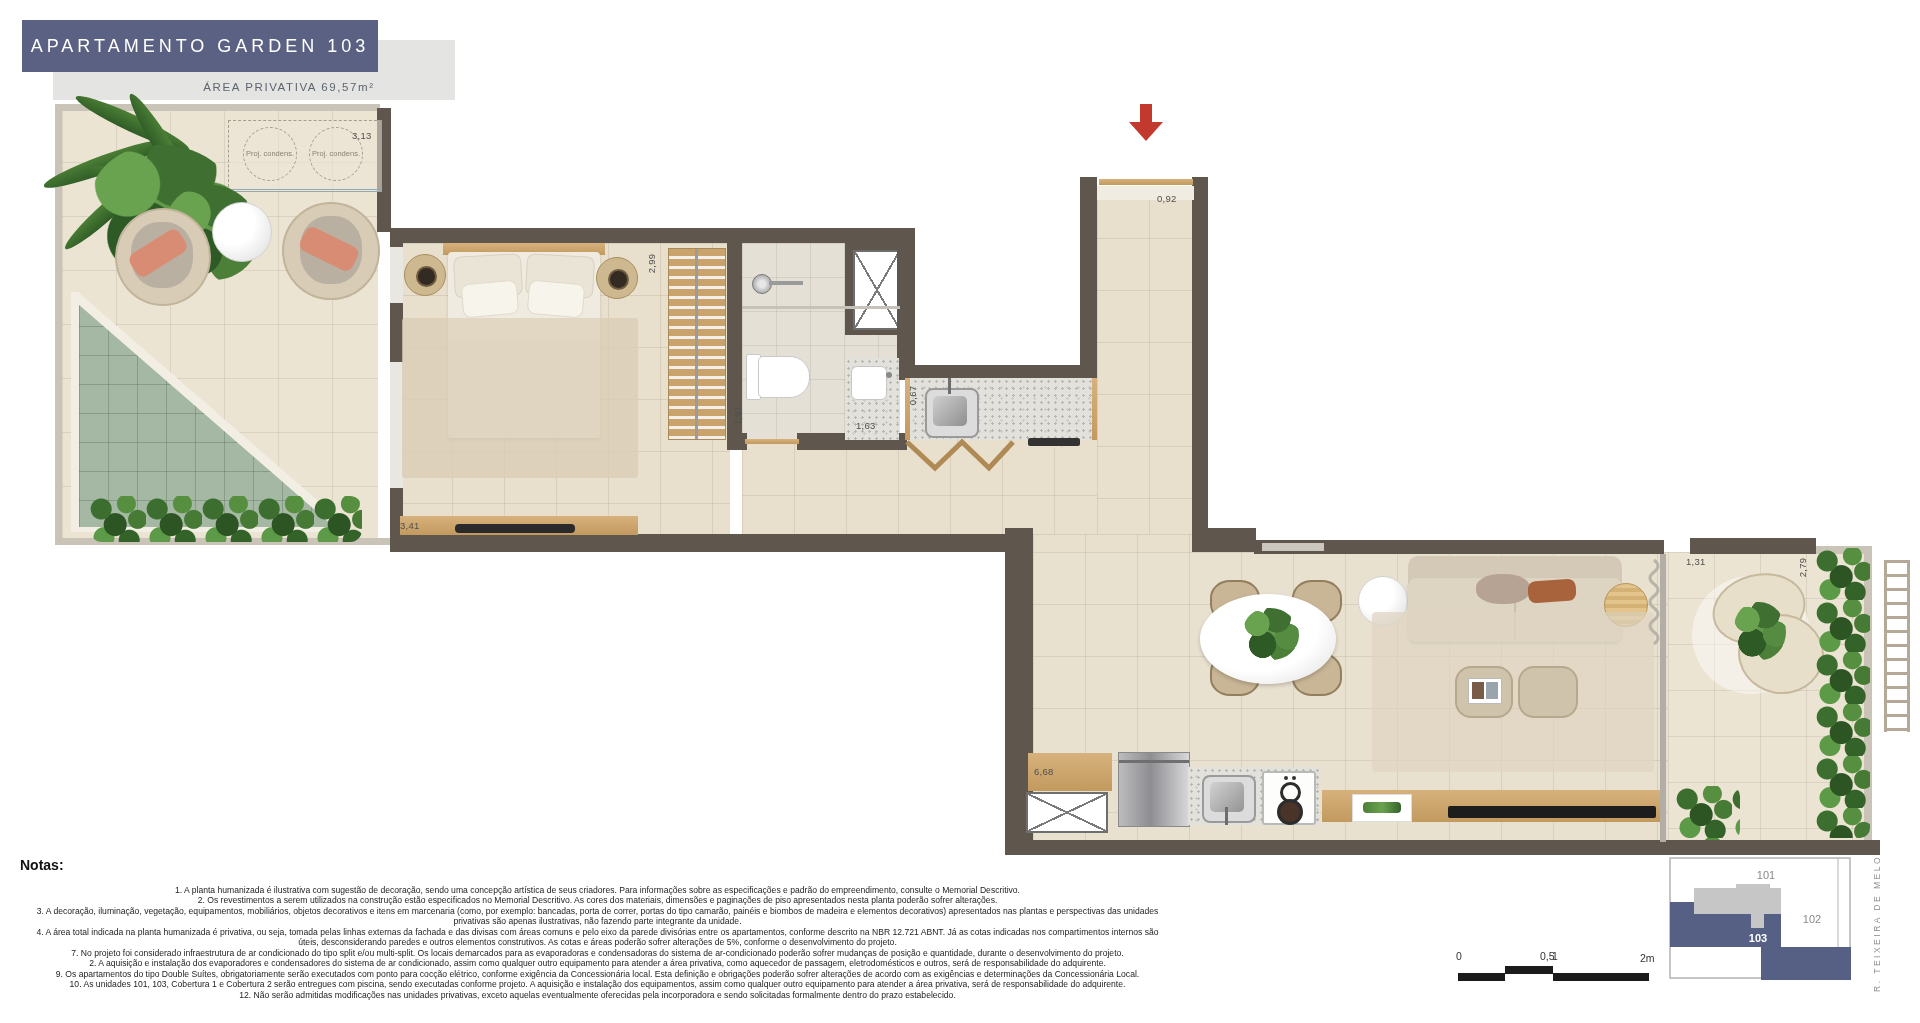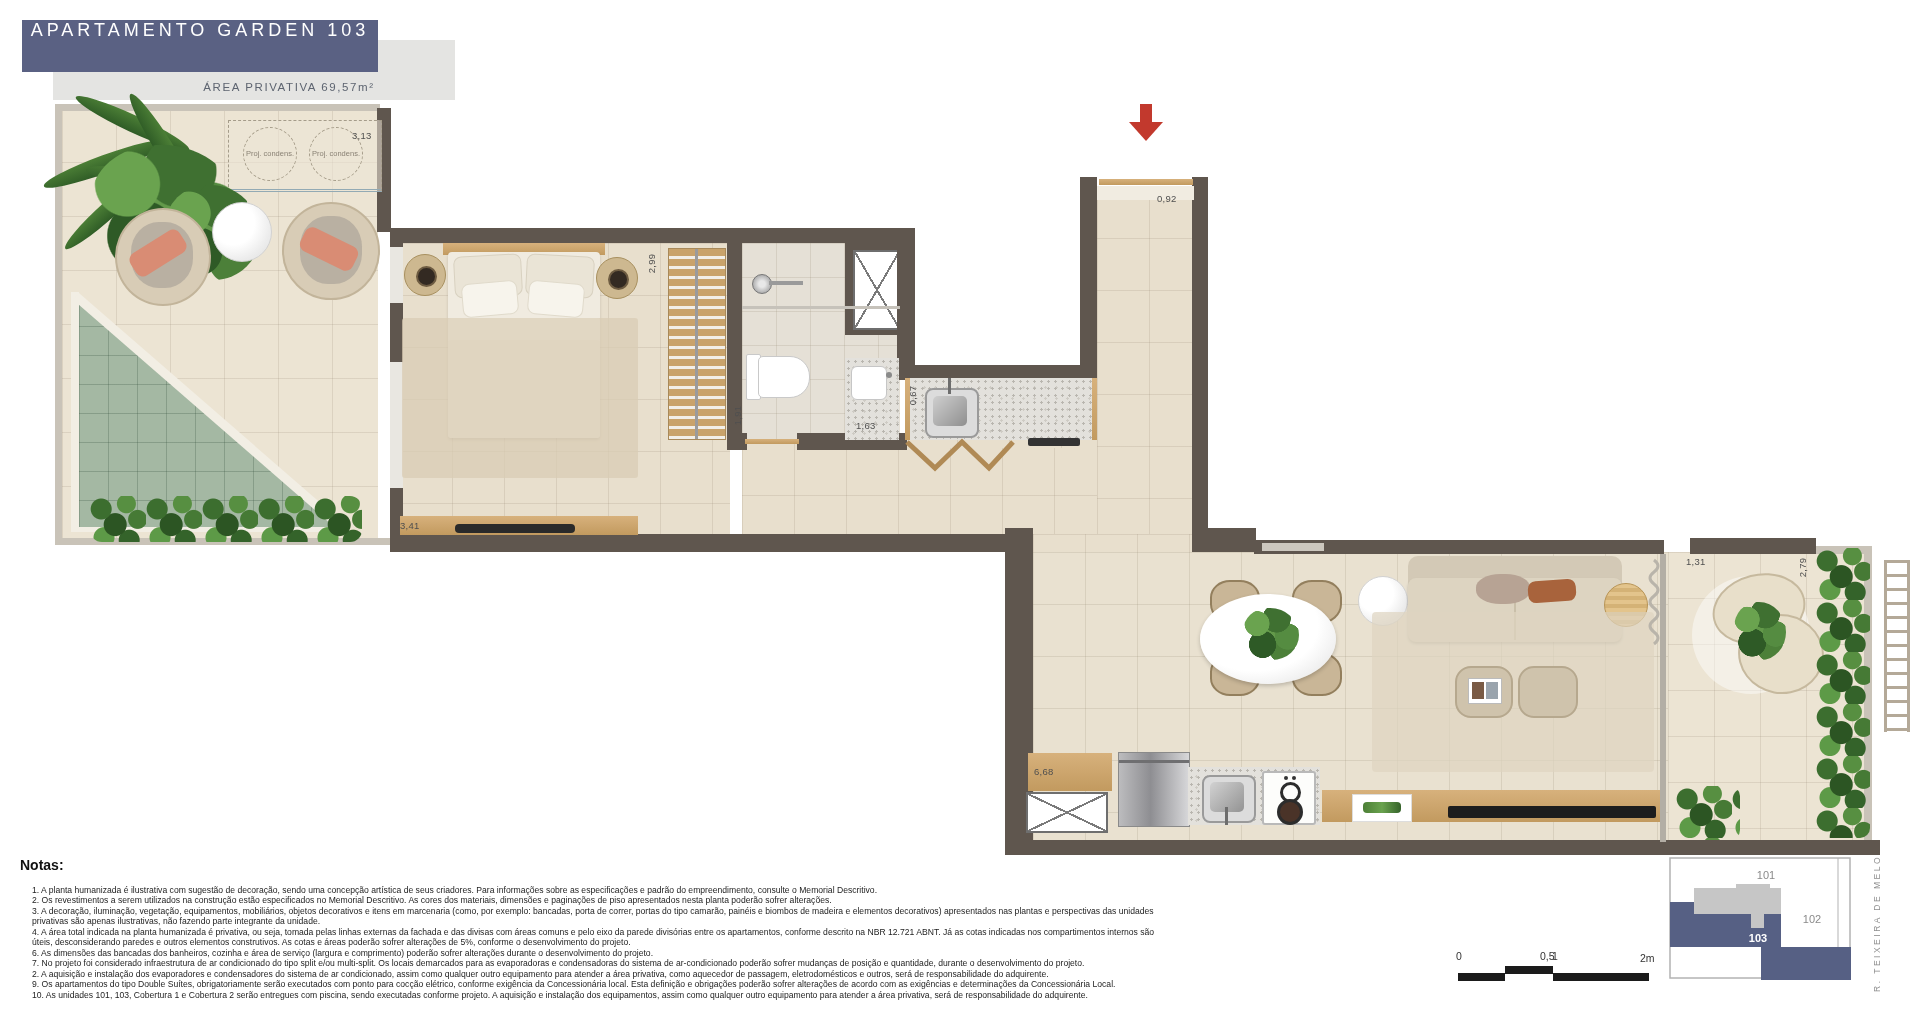--- a/index.html
+++ b/index.html
@@ -1,20 +1,20 @@
 <!DOCTYPE html>
 <html><head>
 <meta charset="utf-8">
 <style>
   html,body{margin:0;padding:0;background:#fff;}
   body{font-family:"Liberation Sans", sans-serif; color:#222;}
   #stage{position:relative;width:1920px;height:1023px;background:#fff;overflow:hidden;}
   .abs{position:absolute;}
   
-  .banner{background:#5a6183;display:flex;justify-content:center;}
+  .banner{background:#5a6183;display:flex;align-items:center;justify-content:center;}
   .banner-title{color:#fff;font-size:18px;letter-spacing:4px;font-weight:400;}
   .subband{background:#e4e4e2;display:flex;align-items:flex-end;justify-content:center;}
   .subband-text{color:#5d6470;font-size:11.5px;letter-spacing:1.6px;padding-bottom:7px;padding-left:70px;}
   
   .wall{background:#5f564e;}
   .wall-light{background:#c9c3b8;}
   .floor{background-color:#e9e1d0;background-image:
     linear-gradient(rgba(150,138,116,.20) 1px, transparent 1px),
     linear-gradient(90deg, rgba(150,138,116,.20) 1px, transparent 1px);
     background-size:52px 52px;}
@@ -48,21 +48,21 @@
     radial-gradient(circle at 35% 70%, #2e5a26 0 26%, transparent 27%),
     radial-gradient(circle at 70% 80%, #4c8039 0 22%, transparent 23%),
     radial-gradient(circle at 50% 45%, #63994a 0 30%, transparent 31%);}
   .frond{border-radius:50%;background:linear-gradient(#4c7f36,#2f5c26);}
   
   .marble{background:radial-gradient(circle at 35% 35%, #ffffff 0 40%, #ececec 70%, #dedede 100%);border:1px solid #d2d2d2;border-radius:50%;}
   .pillow{border-radius:8px;}
   .notes{width:1155px;}
   .notes h3{margin:0 0 1px 0;font-size:14px;color:#111;}
   .notes li{font-size:8.6px;line-height:1.22;color:#1d1d1d;list-style:none;}
-  .notes ul{margin:12px;padding:0;}
+  .notes ul{margin:12px;padding:0;text-align:center;}
   .street{writing-mode:vertical-rl;transform:rotate(180deg);font-size:8.5px;letter-spacing:2.5px;color:#8e8e8e;}
   .scale-label{font-size:10.5px;color:#333;}
   .scale-bar{background:#1b1b1b;}
 </style>
 </head>
 <body>
 
 <div id="stage">
 
   <div class="abs subband" style="left:53px;top:40px;width:402px;height:60px;">
@@ -269,25 +269,25 @@
   <div class="abs hedge" style="left:1676px;top:786px;width:64px;height:54px;border-radius:10px;"></div>
   <div class="abs" style="left:1884px;top:560px;width:20px;height:172px;border-left:3px solid #b4a998;border-right:3px solid #b4a998;background:repeating-linear-gradient(#b4a998 0 3px,transparent 3px 14px);"></div>
 
   <div class="abs notes" style="left:20px;top:857px;">
     <h3>Notas:</h3>
     <ul>
       <li>1. A planta humanizada é ilustrativa com sugestão de decoração, sendo uma concepção artística de seus criadores. Para informações sobre as especificações e padrão do empreendimento, consulte o Memorial Descritivo.</li>
       <li>2. Os revestimentos a serem utilizados na construção estão especificados no Memorial Descritivo. As cores dos materiais, dimensões e paginações de piso apresentados nesta planta poderão sofrer alterações.</li>
       <li>3. A decoração, iluminação, vegetação, equipamentos, mobiliários, objetos decorativos e itens em marcenaria (como, por exemplo: bancadas, porta de correr, portas do tipo camarão, painéis e biombos de madeira e elementos decorativos) apresentados nas plantas e perspectivas das unidades privativas são apenas ilustrativas, não fazendo parte integrante da unidade.</li>
       <li>4. A área total indicada na planta humanizada é privativa, ou seja, tomada pelas linhas externas da fachada e das divisas com áreas comuns e pelo eixo da parede divisórias entre os apartamentos, conforme descrito na NBR 12.721 ABNT. Já as cotas indicadas nos compartimentos internos são úteis, desconsiderando paredes e outros elementos construtivos. As cotas e áreas poderão sofrer alterações de 5%, conforme o desenvolvimento do projeto.</li>
-      <li>6. As dimensões das bancadas dos banheiros, cozinha e área de serviço (largura e comprimento) poderão sofrer alterações durante o desenvolvimento do projeto.</li>
       <li>7. No projeto foi considerado infraestrutura de ar condicionado do tipo split e/ou multi-split. Os locais demarcados para as evaporadoras e condensadoras do sistema de ar-condicionado poderão sofrer mudanças de posição e quantidade, durante o desenvolvimento do projeto.</li>
       <li>2. A aquisição e instalação dos evaporadores e condensadores do sistema de ar condicionado, assim como qualquer outro equipamento para atender a área privativa, como aquecedor de passagem, eletrodomésticos e outros, será de responsabilidade do adquirente.</li>
       <li>9. Os apartamentos do tipo Double Suítes, obrigatoriamente serão executados com ponto para cocção elétrico, conforme exigência da Concessionária local. Esta definição e obrigações poderão sofrer alterações de acordo com as exigências e determinações da Concessionária Local.</li>
       <li>10. As unidades 101, 103, Cobertura 1 e Cobertura 2 serão entregues com piscina, sendo executadas conforme projeto. A aquisição e instalação dos equipamentos, assim como qualquer outro equipamento para atender a área privativa, será de responsabilidade do adquirente.</li>
+      <li>12. Não serão admitidas modificações nas unidades privativas, exceto aquelas eventualmente oferecidas pela incorporadora e sendo solicitadas formalmente dentro do prazo estabelecido.</li>
     </ul>
   </div>
 
   <div class="abs" style="left:1452px;top:950px;width:215px;height:40px;">
     <span class="abs scale-label" style="left:4px;top:0;">0</span>
     <span class="abs scale-label" style="left:46px;top:0;padding-left:42px;">0,5</span>
     <span class="abs scale-label" style="left:100px;top:0;">1</span>
     <span class="abs scale-label" style="left:188px;top:2px;">2m</span>
     <div class="abs scale-bar" style="left:6px;top:23px;width:47px;height:8px;"></div>
     <div class="abs scale-bar" style="left:53px;top:16px;width:48px;height:8px;"></div>

